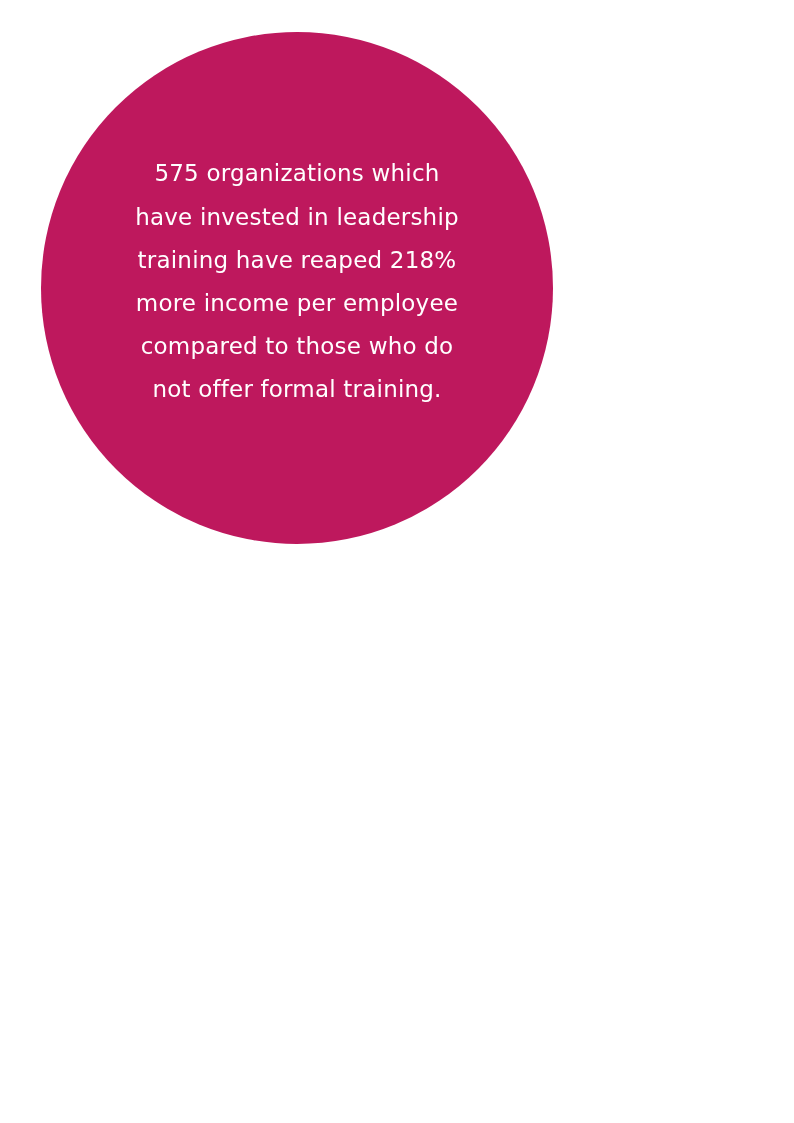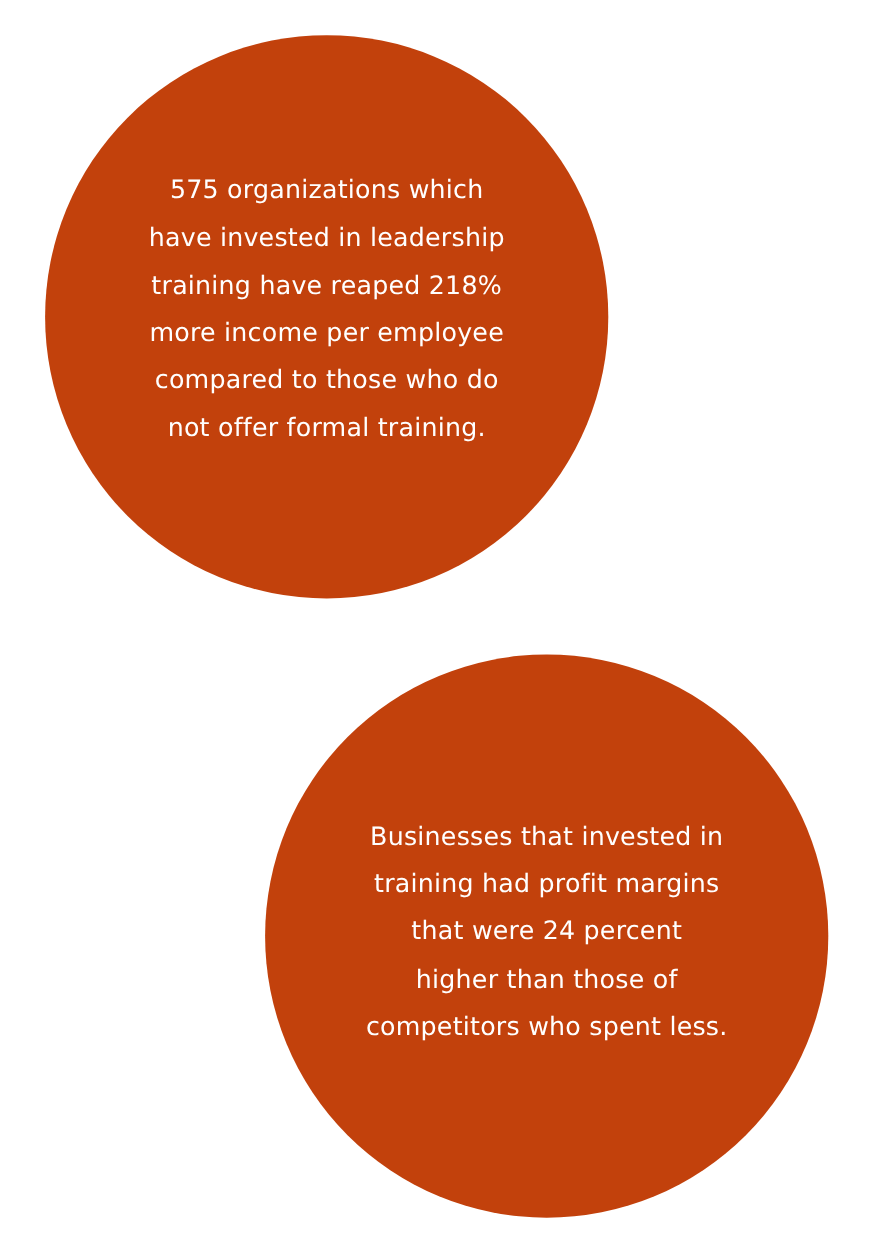--- a/index.html
+++ b/index.html
@@ -17,21 +17,21 @@
   .canvas {
     position: absolute;
     top: 0;
     left: 0;
     width: 794px;
     height: 1123px;
   }
   .stat-circle {
     position: absolute;
     border-radius: 50%;
-    background: #c2410c;
+    background: #be185d;
     display: flex;
     align-items: center;
     justify-content: center;
     box-sizing: border-box;
   }
   .stat-circle .stat-text {
     color: #ffffff;
     font-family: "DejaVu Sans", sans-serif;
     font-size: 23px;
     line-height: 1.88;
@@ -71,21 +71,14 @@
 
   <div class="stat-circle" id="circle-one">
     <span class="stat-text">575 organizations which
 have invested in leadership
 training have reaped 218%
 more income per employee
 compared to those who do
 not offer formal training.</span>
   </div>
 
-  <div class="stat-circle" id="circle-two">
-    <span class="stat-text">Businesses that invested in
-training had profit margins
-that were 24 percent
-higher than those of
-competitors who spent less.</span>
-  </div>
 
 </div>
 
 </body></html>

